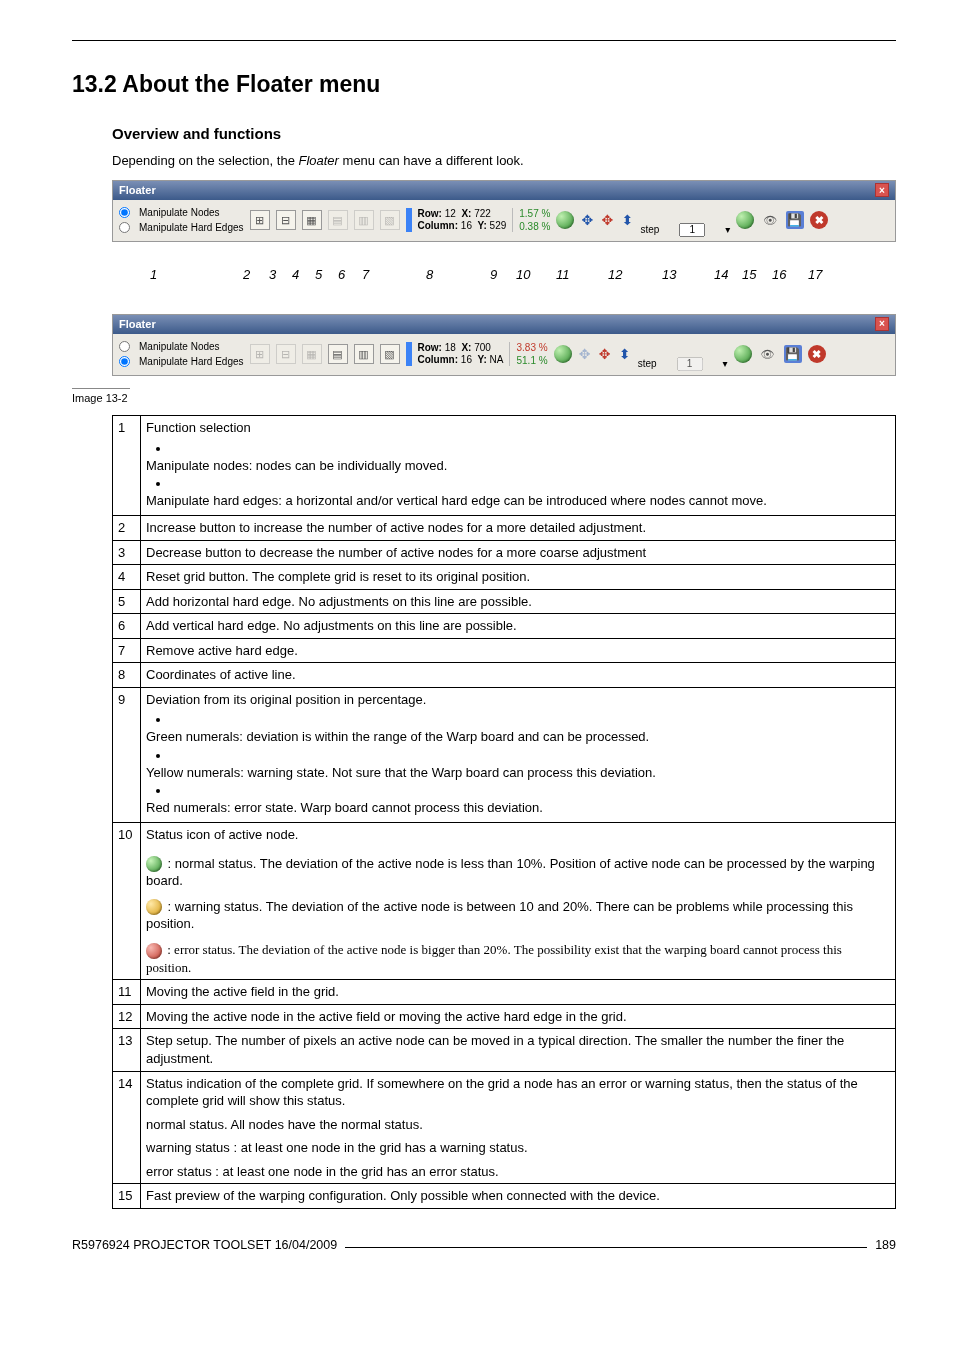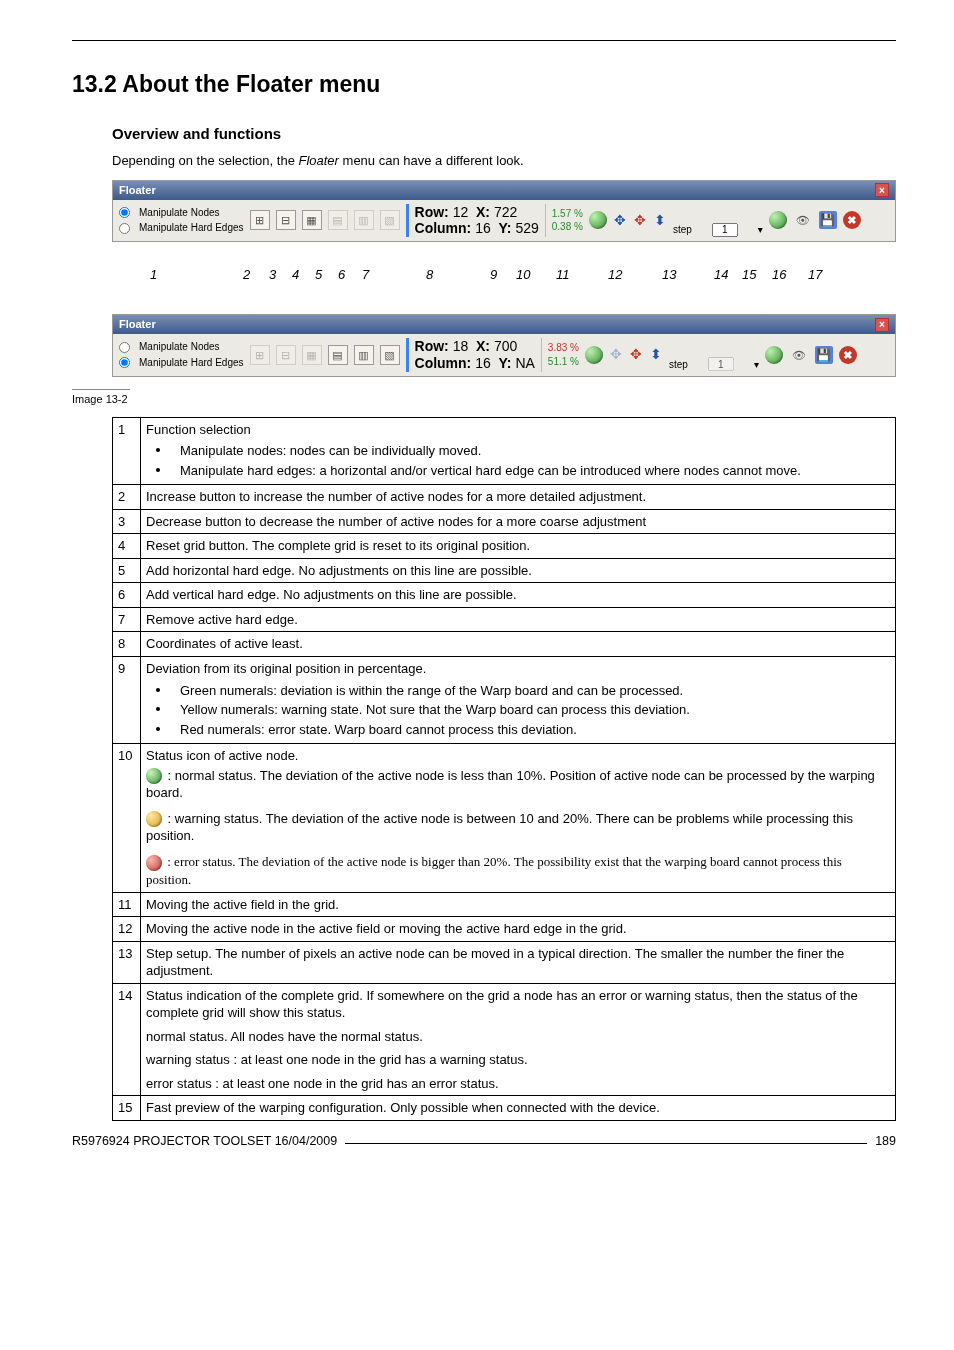--- a/index.html
+++ b/index.html
@@ -66,22 +66,22 @@
   .fp-radio { display: flex; flex-direction: column; gap: 2px; font-size: 10px; min-width: 118px; }
   .fp-radio label { display:flex; align-items:center; gap:9px; white-space: nowrap;}
   .fp-radio input { width:11px; height:11px; }
   .fp-ico {
     width: 20px; height: 20px; border: 1px solid #999; background: #f5f3ec;
     display: inline-flex; align-items: center; justify-content: center;
     font-size: 11px; color: #555;
   }
   .fp-ico.dim { opacity: 0.35; }
   .fp-coords {
-    border-left: 3px solid #3b82f6; border-right: 1px solid #bbb;
-    padding: 0 6px; font-size: 14px; line-height: 1.2; min-width: 98px;
+    border-left: 6px solid #3b82f6; border-right: 1px solid #bbb;
+    padding: 0 6px; font-size: 10px; line-height: 1.2; min-width: 98px;
   }
   .fp-pct { font-size: 10px; text-align: right; min-width: 30px; }
   .fp-pct .g { color: #2a8a2a; }
   .fp-pct .r { color: #c0392b; }
   .fp-dot { width:18px; height:18px; border-radius:50%; display:inline-block; }
   .fp-dot.green { background: radial-gradient(circle at 30% 30%, #bff0b0, #2a8a2a); box-shadow: inset -1px -1px 2px rgba(0,0,0,.3);}
   .fp-step { font-size: 10px; display:flex; align-items:center; gap:20px;margin-top:19px;}
   .fp-step input { width: 26px; height: 14px; font-size: 10px; text-align:center;}
   .fp-arrow { width:14px; height:14px; display:inline-flex; align-items:center; justify-content:center; font-size:14px;}
   .fp-arrow.blue { color:#2255aa; }
@@ -110,33 +110,33 @@
     width: calc(100% - 40px);
     font-size: 13px;
   }
   table.desc td {
     border: 1px solid #000;
     padding: 3px 5px;
     vertical-align: top;
   }
   table.desc td.n { width: 28px; text-align: left; }
   .bullets { margin: 4px 0 2px 0; }
-  .bullets .bl { display:flex; gap:20px; margin: 2px 0;}
+  .bullets .bl { display:flex; gap:6px; margin: 2px 0; flex-direction: column;}
   .bullets .bl .dot { width:4px; height:4px; background:#000; border-radius:50%; margin-top:6px; flex-shrink:0; margin-left:10px;}
   .status-ball {
     width:16px; height:16px; border-radius:50%;
     display:inline-block; vertical-align:middle; margin-right:2px;
     box-shadow: inset -1px -1px 2px rgba(0,0,0,.35);
   }
   .sb-green { background: radial-gradient(circle at 30% 30%, #c8f5ba, #2a8a2a); }
   .sb-yellow { background: radial-gradient(circle at 30% 30%, #ffe9a8, #d69b12); }
   .sb-red { background: radial-gradient(circle at 30% 30%, #f7b9b3, #c0392b); }
 
   .footer {
-    margin-top: 12px;
+    margin-top: 28px;
     display: flex;
     justify-content: flex-start;
     font-size: 12.5px;
     align-items: center;
   }
   .footer .line { flex:1; border-top:1px solid #000; margin: 0 8px; height:1px; align-self: center; position:relative; top:2px;}
 </style>
 </head>
 <body>
 
@@ -304,21 +304,21 @@
   <tr>
         <td class="n">6</td>
         <td>Add vertical hard edge. No adjustments on this line are possible.</td>
       </tr>
   <tr>
         <td class="n">7</td>
         <td>Remove active hard edge.</td>
       </tr>
   <tr>
         <td class="n">8</td>
-        <td>Coordinates of active least.</td>
+        <td>Coordinates of active line.</td>
       </tr>
   <tr>
     <td class="n">9</td>
     <td>
       <div>Deviation from its original position in percentage.</div>
       <div class="bullets">
         <div class="bl">
               <span class="dot"></span>
               <span>Green numerals: deviation is within the range of the Warp board and can be processed.</span>
             </div>
@@ -330,21 +330,21 @@
               <span class="dot"></span>
               <span>Red numerals: error state. Warp board cannot process this deviation.</span>
             </div>
       </div>
     </td>
   </tr>
   <tr>
     <td class="n">10</td>
     <td>
       <div>Status icon of active node.</div>
-      <div style="margin-top:2px;"><span class="status-ball sb-green"></span><span> : normal status. The deviation of the active node is less than 10%. Position of active node can be processed by the warping board.</span></div>
+      <div style="margin-top:11px;"><span class="status-ball sb-green"></span><span> : normal status. The deviation of the active node is less than 10%. Position of active node can be processed by the warping board.</span></div>
       <div style="margin-top:8px;"><span class="status-ball sb-yellow"></span><span> : warning status. The deviation of the active node is between 10 and 20%. There can be problems while processing this position.</span></div>
       <div style="margin-top:8px;font-family:Liberation Serif, serif;"><span class="status-ball sb-red"></span><span> : error status. The deviation of the active node is bigger than 20%. The possibility exist that the warping board cannot process this position.</span></div>
     </td>
   </tr>
   <tr>
         <td class="n">11</td>
         <td>Moving the active field in the grid.</td>
       </tr>
   <tr>
         <td class="n">12</td>

